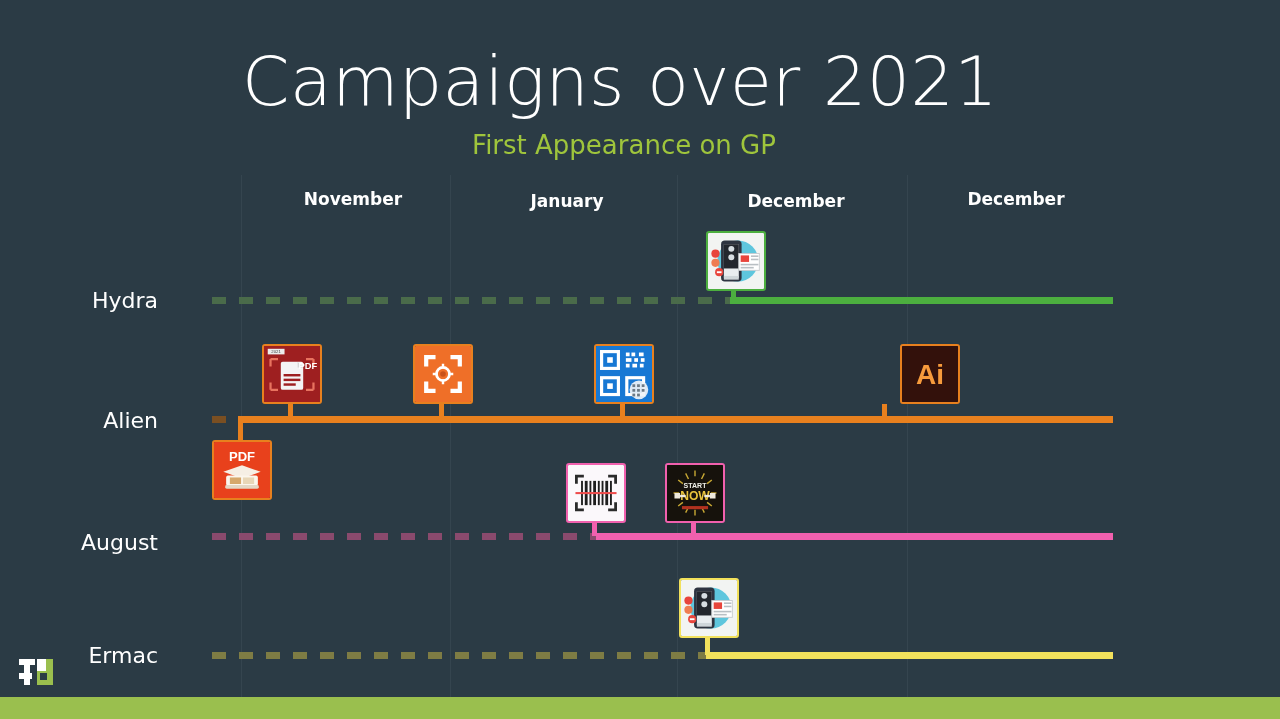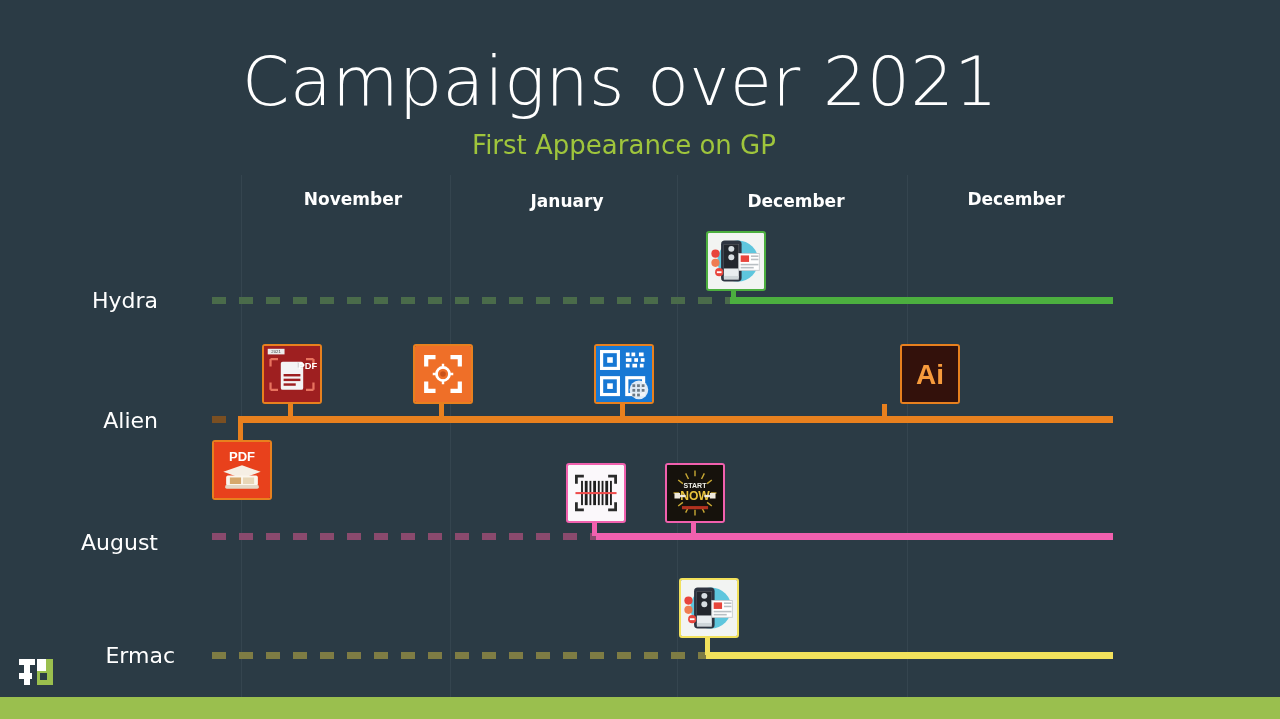--- a/index.html
+++ b/index.html
@@ -231,21 +231,21 @@
         <text x="30" y="38" font-size="13" font-weight="bold" fill="#e8c33c" text-anchor="middle" font-family="sans-serif">NOW</text>
         <g fill="#efeade">
           <path d="M8 30 h6 v6 h-6 z"></path>
             <path d="M46 30 h6 v6 h-6 z"></path>
           <rect x="14" y="32" width="6" height="2.5"></rect>
             <rect x="40" y="32" width="6" height="2.5"></rect>
         </g>
         <rect x="16" y="44" width="28" height="3.4" fill="#b1321f"></rect>
       </svg>
       </div>
-      <div class="rowlabel" style="left: 175px; top: 655px;">Ermac</div>
+      <div class="rowlabel" style="left: 158px; top: 655px;">Ermac</div>
       <div class="dashline" style="left: 212px; top: 652px; width: 494px; background: repeating-linear-gradient(to right, rgb(126, 124, 68) 0px, rgb(126, 124, 68) 14px, transparent 14px, transparent 27px);"></div>
       <div class="solidline" style="left: 706px; top: 652px; width: 407px; background: rgb(242, 225, 92);"></div>
       <div class="connector" style="left: 705px; background: rgb(242, 225, 92); top: 638px; height: 17px;"></div>
       <div class="icon" style="left: 679px; top: 578px; border: 2px solid rgb(242, 225, 92);">
         <svg viewBox="0 0 60 60">
         <rect width="60" height="60" fill="#f2f4f2"></rect>
         <circle cx="32" cy="30" r="22" fill="#5ec6dd"></circle>
         <rect x="14" y="8" width="22" height="44" rx="4" fill="#2e3440"></rect>
         <rect x="17" y="12" width="16" height="36" fill="#e9edf0"></rect>
         <rect x="17" y="12" width="16" height="26" fill="#23272e"></rect>

